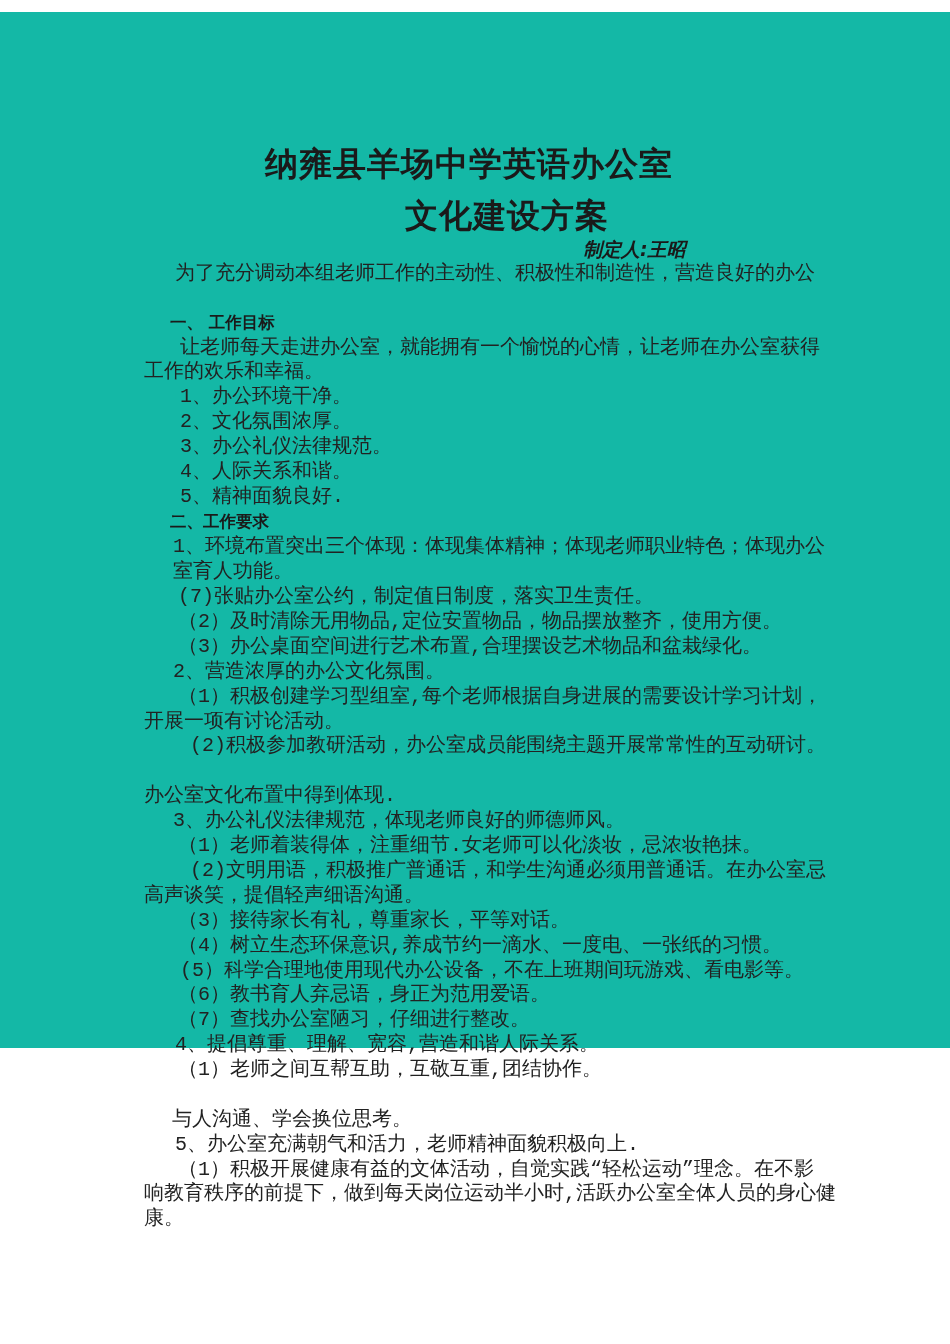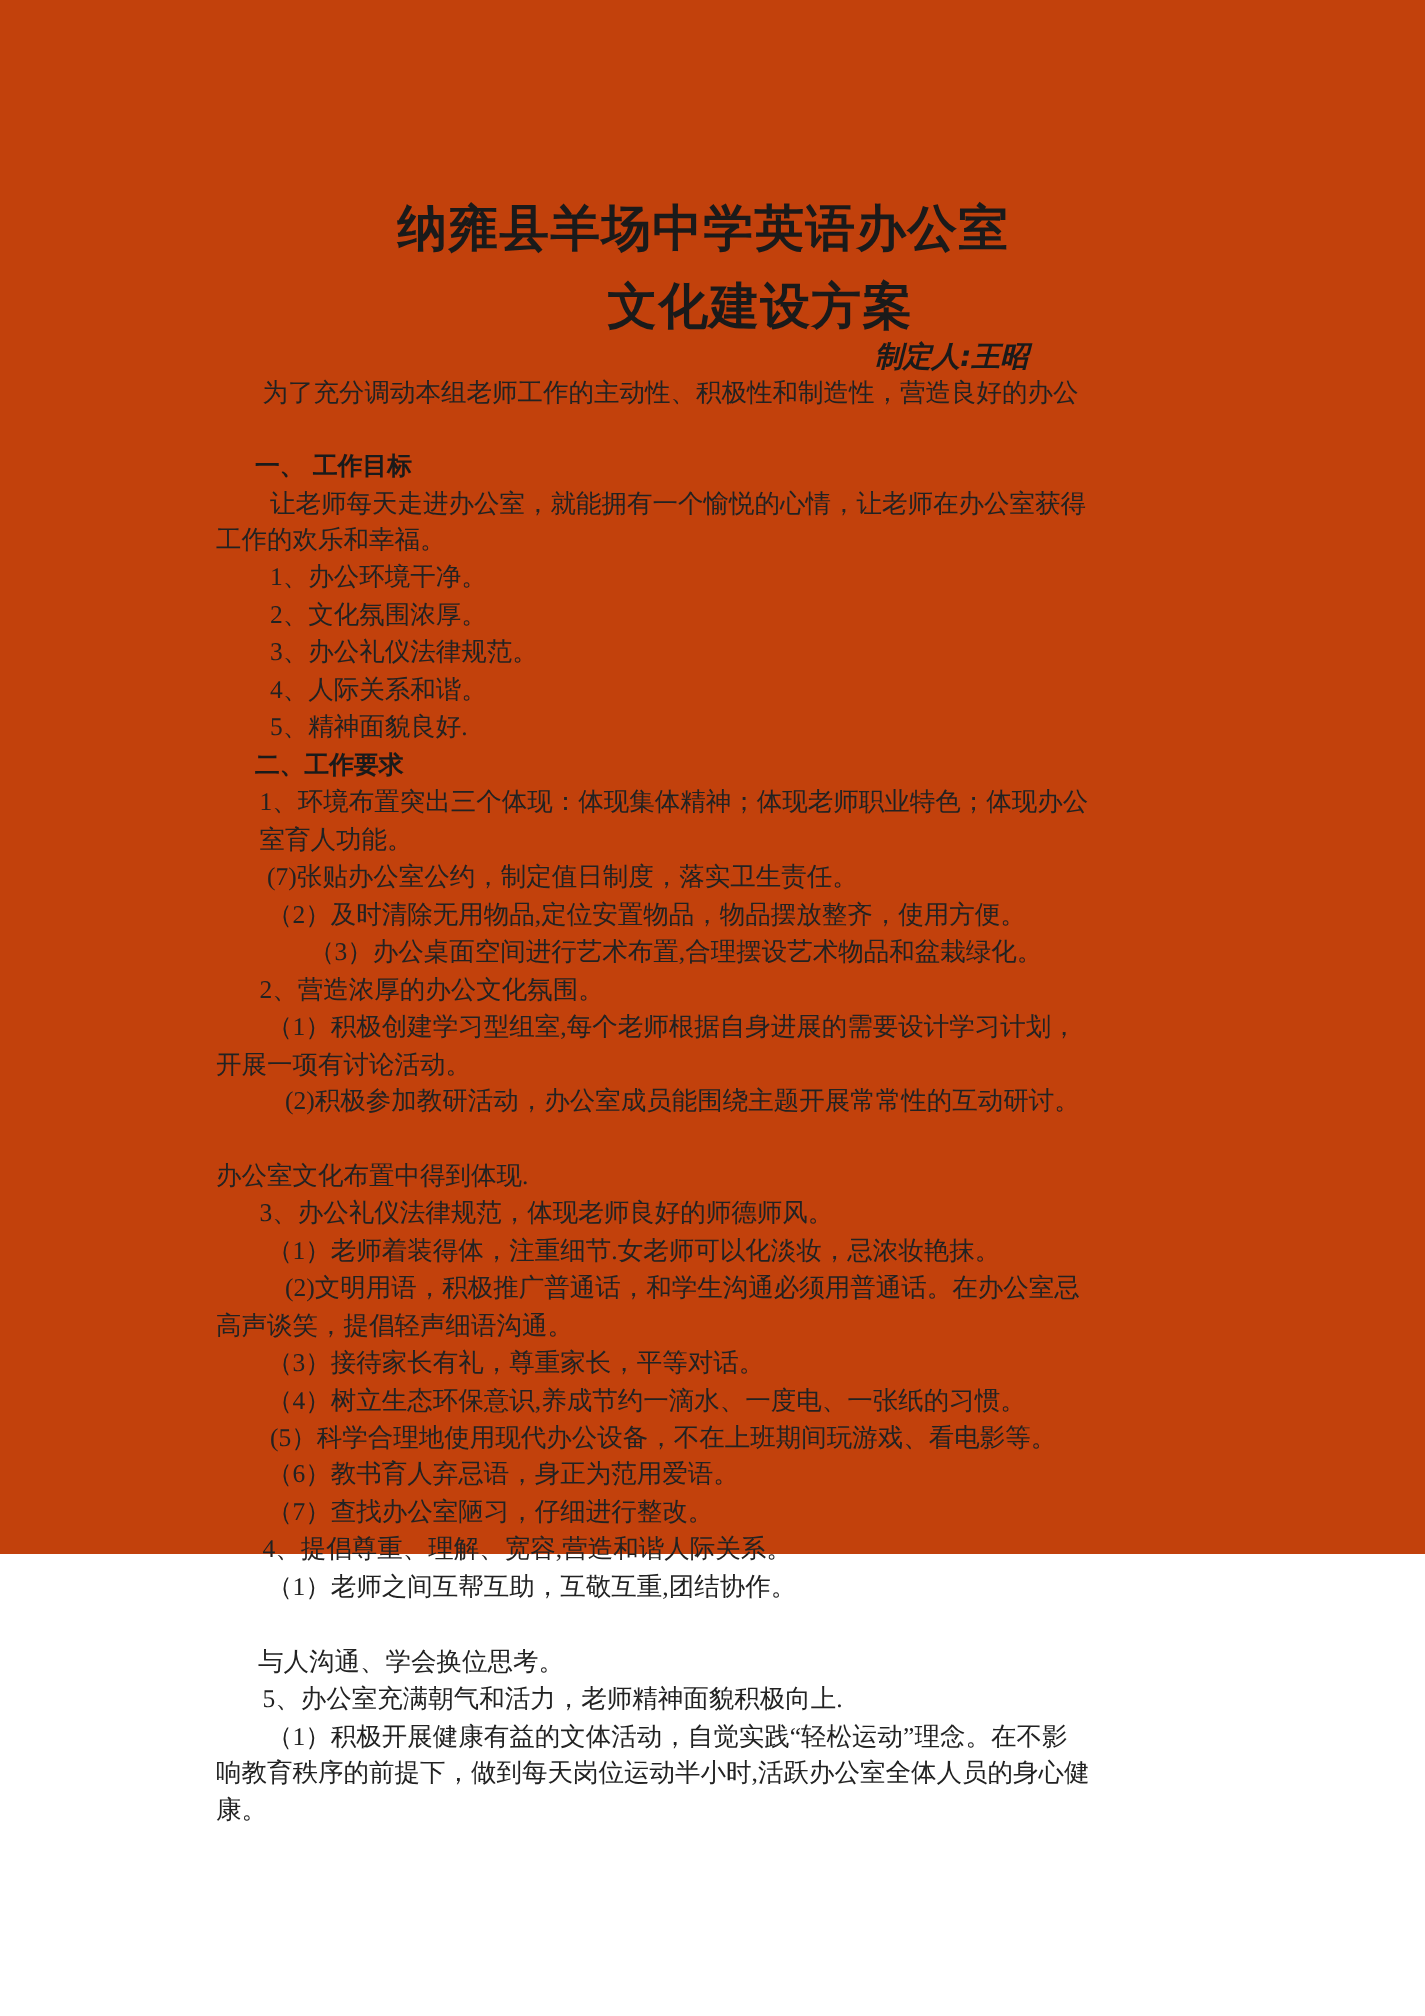--- a/index.html
+++ b/index.html
@@ -1,20 +1,20 @@
 <!DOCTYPE html>
 <html><head>
 <meta charset="utf-8">
 <style>
   html, body { margin: 0; padding: 0; background: #ffffff; }
   body { width: 950px; height: 1344px; position: relative; overflow: hidden; color: #222; }
-  .page { position: absolute; left: 0; top: 0; width: 950px; height: 1036px; background: #c2410c; }
+  .page { position: absolute; left: 0; top: 12px; width: 950px; height: 1036px; background: #14b8a6; }
   .title { position: absolute; font-family: "DejaVu Sans", sans-serif; font-weight: bold; font-size: 33px; color: #1a1a1a; white-space: nowrap; letter-spacing: 1px; }
   .author { position: absolute; font-family: "DejaVu Sans", sans-serif; font-weight: bold; font-size: 19px; color: #1a1a1a; white-space: nowrap; }
-  .line { position: absolute; font-family: Liberation Serif, serif; font-size: 17px; color: #222; white-space: nowrap; line-height: 24px; }
+  .line { position: absolute; font-family: Liberation Mono, monospace; font-size: 20px; color: #222; white-space: nowrap; line-height: 24px; }
   .heading { position: absolute; font-family: "DejaVu Sans", sans-serif; font-weight: bold; font-size: 16.5px; color: #1a1a1a; white-space: nowrap; line-height: 24px; }
 </style>
 </head>
 <body>
 
 <div class="page">
   <div class="title" style="left:265px; top:130px;">纳雍县羊场中学英语办公室</div>
   <div class="title" style="left:405px; top:182px;">文化建设方案</div>
   <div class="author" style="left:583px; top:225px;font-style:italic;">制定人:王昭</div>
 
@@ -28,21 +28,21 @@
   <div class="line" style="left:180px; top:423px;">3、办公礼仪法律规范。</div>
   <div class="line" style="left:180px; top:448px;">4、人际关系和谐。</div>
   <div class="line" style="left:180px; top:473px;">5、精神面貌良好.</div>
 
   <div class="heading" style="left:170px; top:498px;">二、工作要求</div>
 
   <div class="line" style="left:173px; top:523px;">1、环境布置突出三个体现：体现集体精神；体现老师职业特色；体现办公</div>
   <div class="line" style="left:173px; top:548px;">室育人功能。</div>
   <div class="line" style="left:178px; top:573px;">(7)张贴办公室公约，制定值日制度，落实卫生责任。</div>
   <div class="line" style="left:178px; top:598px;">（2）及时清除无用物品,定位安置物品，物品摆放整齐，使用方便。</div>
-  <div class="line" style="left:178px; top:623px;margin-left:28px;">（3）办公桌面空间进行艺术布置,合理摆设艺术物品和盆栽绿化。</div>
+  <div class="line" style="left:178px; top:623px;">（3）办公桌面空间进行艺术布置,合理摆设艺术物品和盆栽绿化。</div>
   <div class="line" style="left:173px; top:648px;">2、营造浓厚的办公文化氛围。</div>
   <div class="line" style="left:178px; top:673px;">（1）积极创建学习型组室,每个老师根据自身进展的需要设计学习计划，</div>
   <div class="line" style="left:144px; top:698px;">开展一项有讨论活动。</div>
   <div class="line" style="left:190px; top:722px;">(2)积极参加教研活动，办公室成员能围绕主题开展常常性的互动研讨。</div>
   <div class="line" style="left:144px; top:772px;">办公室文化布置中得到体现.</div>
   <div class="line" style="left:173px; top:797px;">3、办公礼仪法律规范，体现老师良好的师德师风。</div>
   <div class="line" style="left:178px; top:822px;">（1）老师着装得体，注重细节.女老师可以化淡妆，忌浓妆艳抹。</div>
   <div class="line" style="left:190px; top:847px;">(2)文明用语，积极推广普通话，和学生沟通必须用普通话。在办公室忌</div>
   <div class="line" style="left:144px; top:872px;">高声谈笑，提倡轻声细语沟通。</div>
   <div class="line" style="left:178px; top:897px;">（3）接待家长有礼，尊重家长，平等对话。</div>

